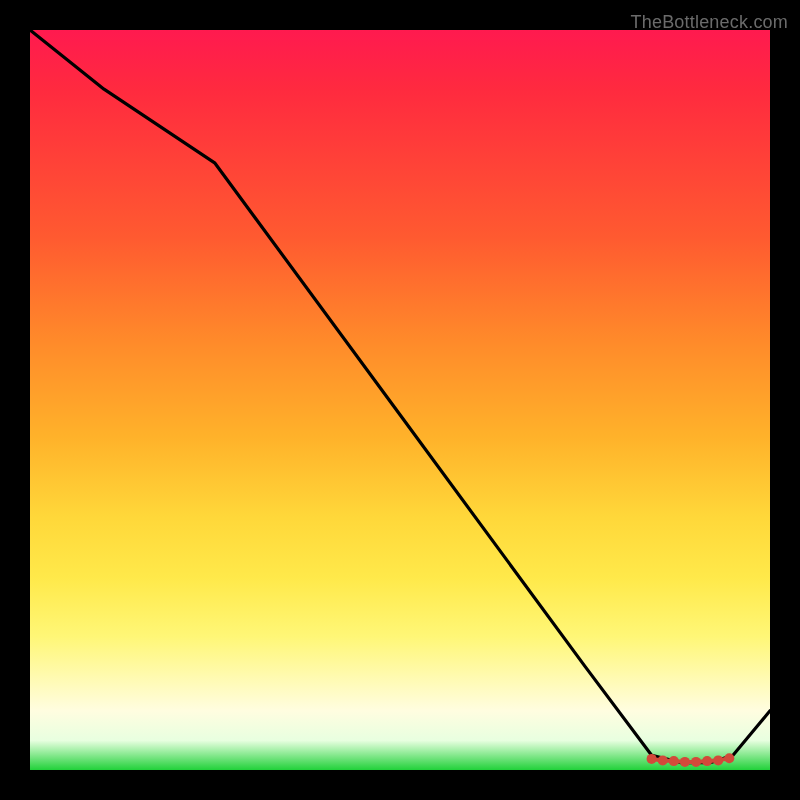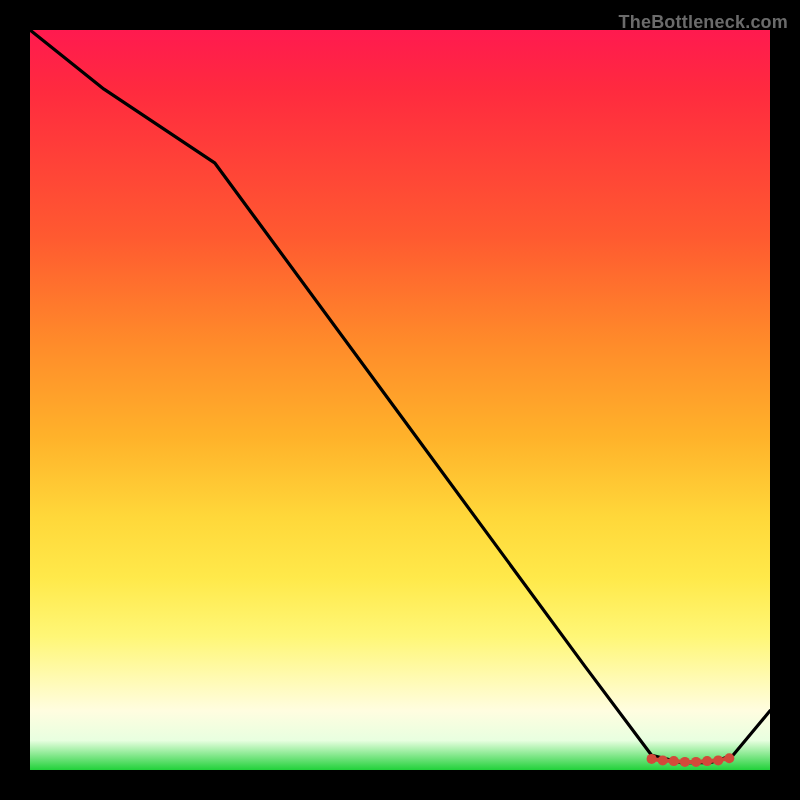--- a/index.html
+++ b/index.html
@@ -38,21 +38,21 @@
       #e8ffe0 96%,
       #21d13a 100%
     );
   }
   .watermark {
     position: absolute;
     top: 12px;
     right: 12px;
     color: #6b6b6b;
     font-size: 18px;
-    font-weight: 700;
+    font-weight: 400;
     letter-spacing: 0.2px;
     user-select: none;
   }
   svg.overlay {
     position: absolute;
     left: 0;
     top: 0;
   }
 </style>
 </head>

